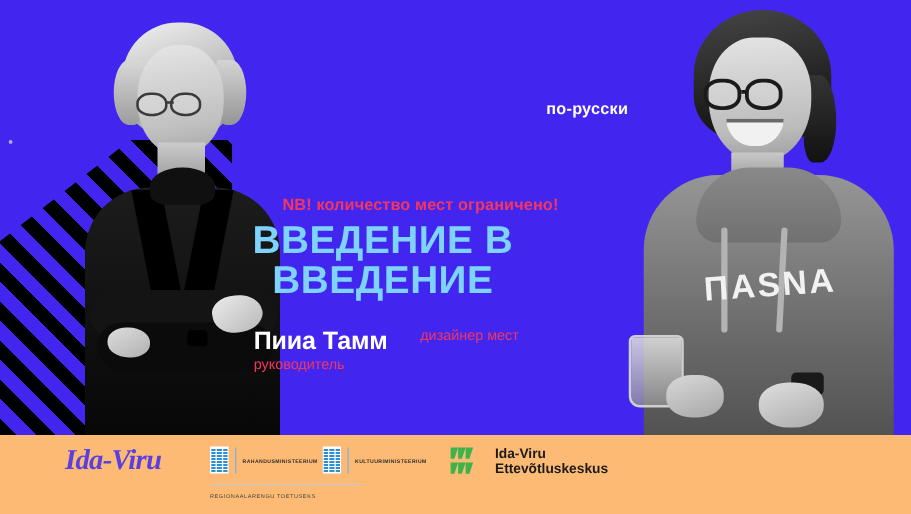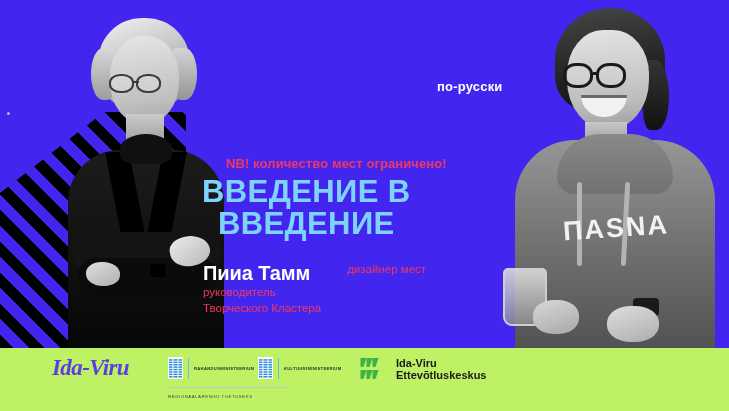--- a/index.html
+++ b/index.html
@@ -125,21 +125,21 @@
     font-size:31px; font-weight:bold; color:#7dd3fc; line-height:1.03;
     letter-spacing:.4px;text-align:center; }
 
   .speakers { position:absolute; left:203px; top:262px; display:flex; gap:26px;justify-content:flex-end; }
   .spk-name { font-size:20px; font-weight:bold; color:#ffffff; letter-spacing:-.1px;
               white-space:nowrap; }
   .spk-role { font-size:11.5px; color:#f4365e; line-height:1.35; margin-top:0; }
 
   
   .footer { position:absolute; left:0; bottom:0; width:729px; height:63px;
-            background:#bef264; }
+            background:#fdba74; }
 
   .logo-loome { position:absolute; left:52px; top:8px; }
   .ll-top { font-family:"Liberation Serif", serif; font-style:italic; font-weight:bold;
             font-size:23px; color:#5b3fe0; letter-spacing:-.6px; line-height:1; }
   .ll-bot { font-size:17px; color:#6a52e8; letter-spacing:-.4px; line-height:1.05; }
 
   .est-block { position:absolute; left:168px; top:6px; width:190px; }
   .est-row { display:flex; align-items:center; gap:5px; height:28px; }
   .est-crest { width:15px; height:22px; flex:0 0 15px; }
   .est-divider { width:1px; height:21px; background:#7fb3e0; }
@@ -207,21 +207,20 @@
   <div class="title">
     <div>ВВЕДЕНИЕ В</div>
     <div>ВВЕДЕНИЕ</div>
   </div>
 
   <div class="speakers">
     <div>
       <div class="spk-name">Пииа Тамм</div>
       <div class="spk-role">
         <div>руководитель</div>
-        <div>Творческого Кластера</div>
       </div>
     </div>
     <div>
       <div class="spk-role">
         <div>дизайнер мест</div>
       </div>
     </div>
   </div>
 
   <div class="footer">

